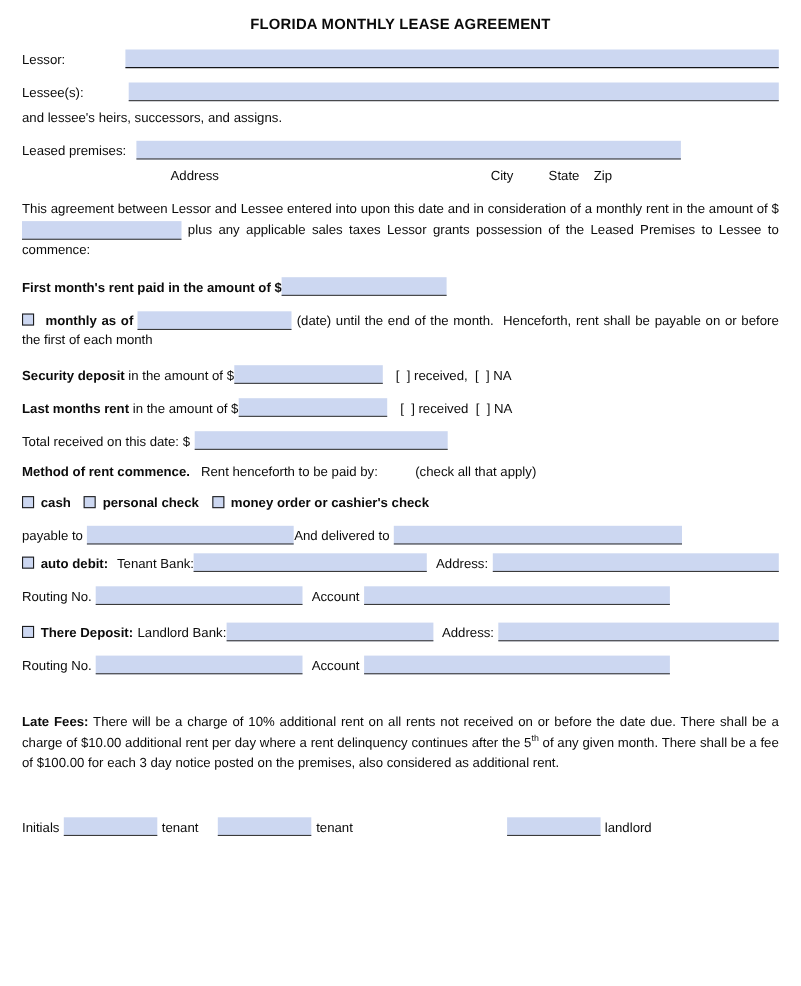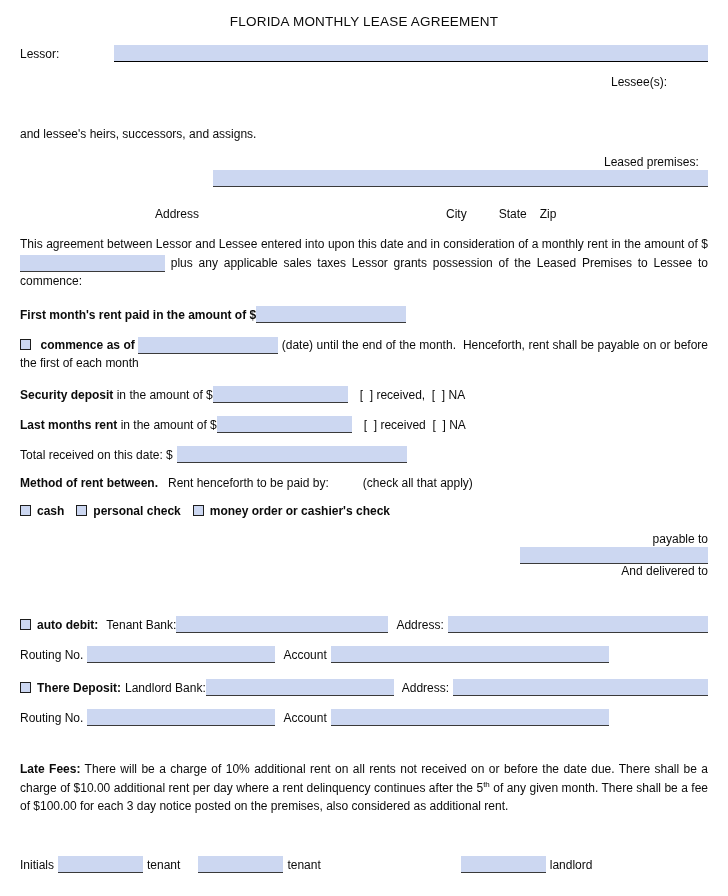--- a/index.html
+++ b/index.html
@@ -2,23 +2,23 @@
 <html><head>
 <meta charset="utf-8">
 <style>
   * { margin:0; padding:0; box-sizing:border-box; }
   html,body { width:728px; height:896px; background:#ffffff; overflow:hidden; }
   body {
     font-family:"Liberation Sans", sans-serif;
     font-size:12px; color:#0b0b0b; -webkit-font-smoothing:antialiased;
   }
   .page { padding:14px 20px 0 20px; }
-  .title { text-align:center; font-weight:normal; font-size:13.5px; letter-spacing:.2px; margin-bottom:16px; }
+  .title { text-align:center; font-weight:bold; font-size:13.5px; letter-spacing:.2px; margin-bottom:16px; }
   .row { display:flex; align-items:flex-end; margin-bottom:13px; }
-  .row.tight { margin-bottom:20px;flex-direction:column; }
+  .row.tight { margin-bottom:8px; }
   .field {
     background:#ccd7f1; height:17px; display:inline-block; vertical-align:bottom;
     border-bottom:1px solid #3a3a3a; flex:none;
   }
   .field.grow { flex:1 1 auto; }
   .field.heavy { border-bottom:1.5px solid #000; }
   .lbl { flex:none; white-space:nowrap; padding-bottom:1px; }
   .b { font-weight:bold; }
   .pre { white-space:pre-wrap; }
   .cb {
@@ -66,21 +66,21 @@
   </p>
 
 
   <div class="row">
     <span class="lbl b">First month's rent paid in the amount of $</span>
     <span class="field" style="width:150px;"></span>
   </div>
 
   <p class="just" style="margin-bottom:13px;">
     <span class="cb inline"></span>
-    <span class="b">commence as of</span>
+    <span class="b">monthly as of</span>
     <span class="field" style="width:140px;"></span>
     <span class="pre">(date) until the end of the month.  Henceforth, rent shall be payable on or before the first of each month</span>
   </p>
 
 
   <div class="row">
     <span class="lbl b">Security deposit</span>
     <span class="lbl pre"> in the amount of $</span>
     <span class="field" style="width:135px;"></span>
     <span class="lbl pre gap12">[  ] received,  [  ] NA</span>
@@ -92,21 +92,21 @@
     <span class="field" style="width:135px;"></span>
     <span class="lbl pre gap12">[  ] received  [  ] NA</span>
   </div>
 
   <div class="row">
     <span class="lbl">Total received on this date: $</span>
     <span class="field gap4" style="width:230px;"></span>
   </div>
 
   <div class="row" style="align-items:baseline;">
-    <span class="lbl b">Method of rent between.</span>
+    <span class="lbl b">Method of rent commence.</span>
     <span class="lbl" style="margin-left:10px;">Rent henceforth to be paid by:</span>
     <span class="lbl" style="margin-left:34px;">(check all that apply)</span>
   </div>
 
   <div class="row">
     <span class="cb"></span>
     <span class="lbl b">cash</span>
     <span class="cb gap12"></span>
     <span class="lbl b">personal check</span>
     <span class="cb gap12"></span>

